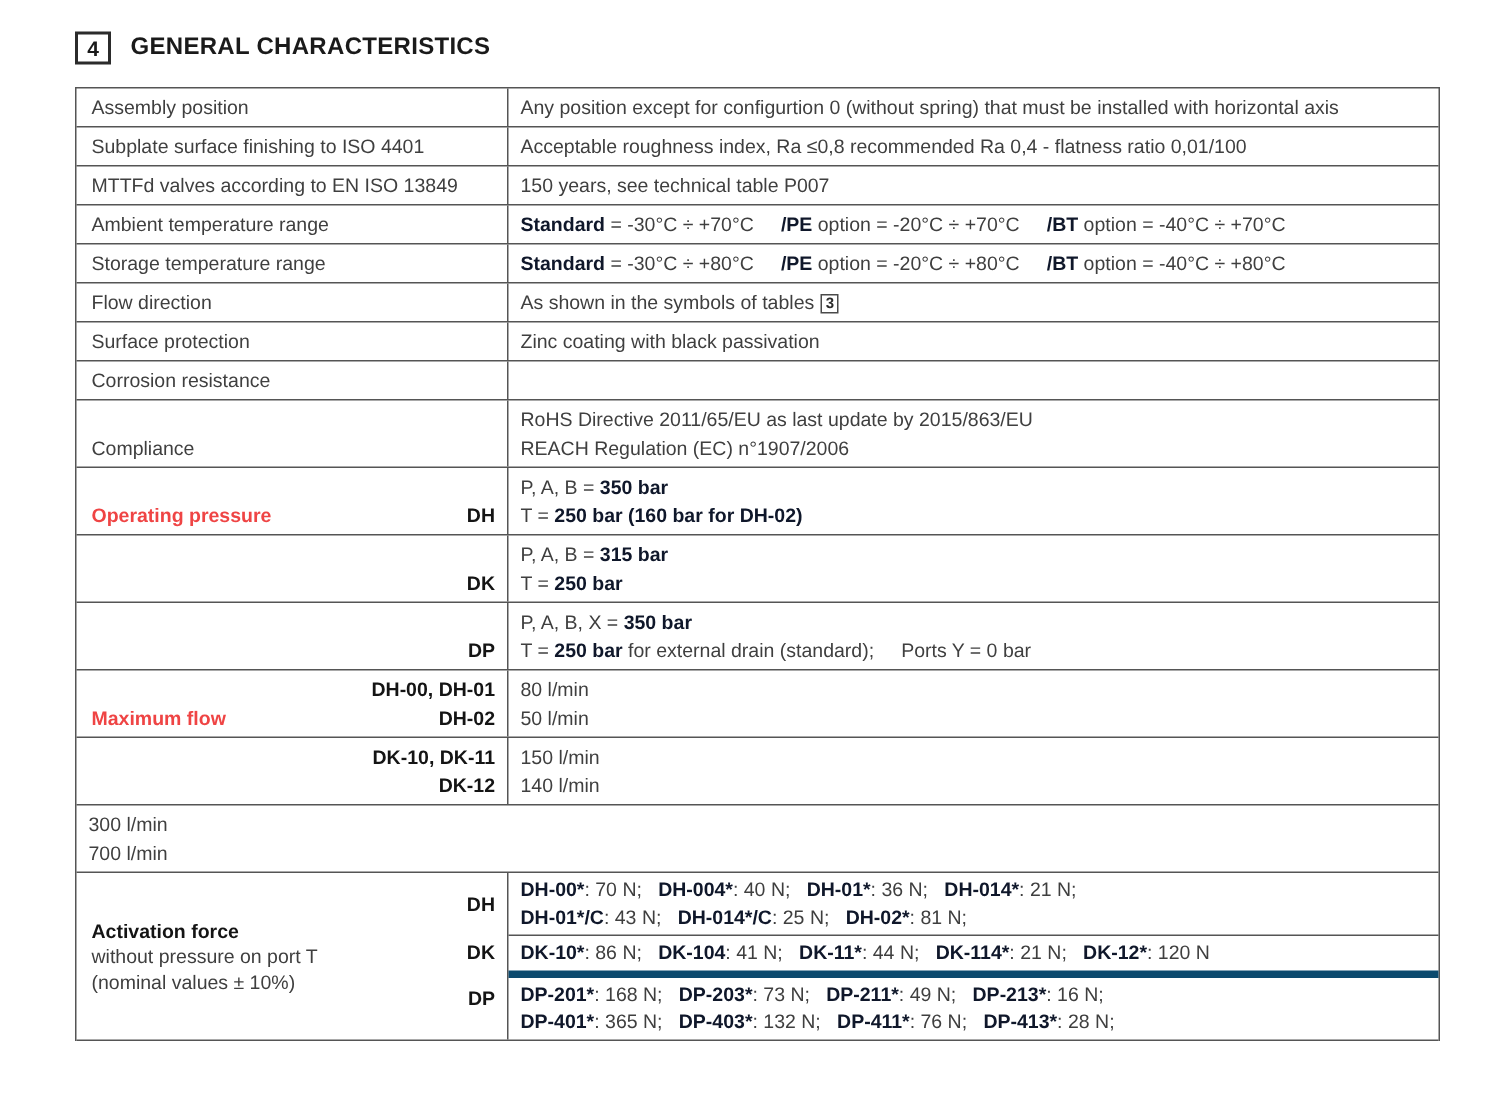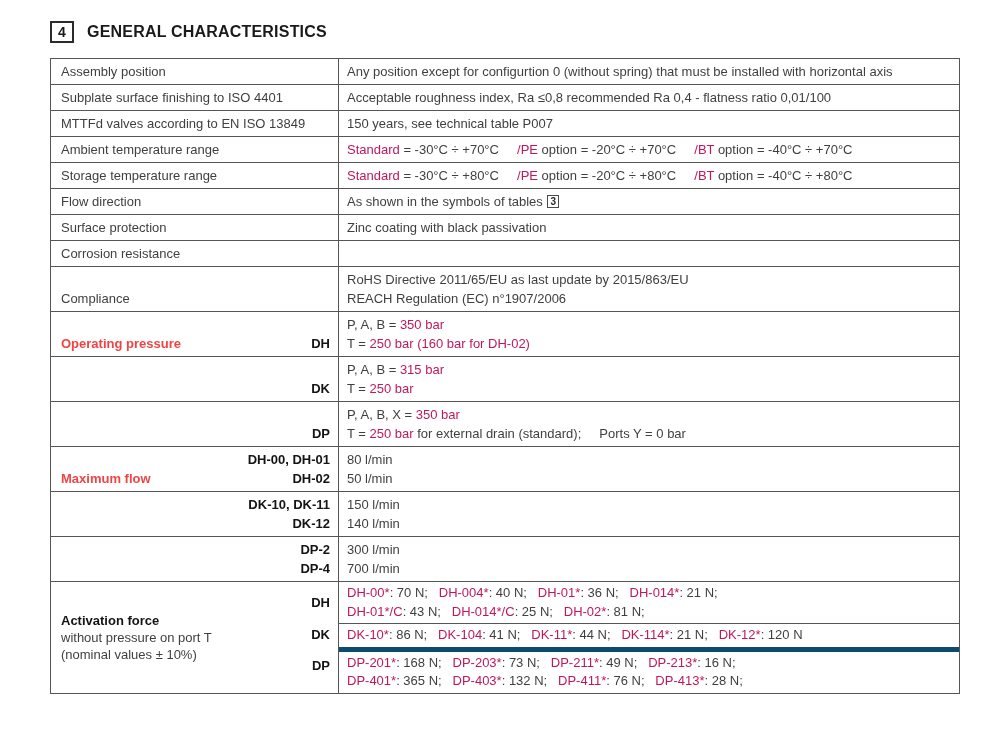--- a/index.html
+++ b/index.html
@@ -42,21 +42,21 @@
   .cell-l .sub{
     margin-left:auto;text-align:right;
     font-weight:bold;color:#141414;line-height:19px;
   }
   .cell-r{
     flex:1;box-sizing:border-box;
     padding:3px 8px;
     line-height:19px;
   }
   .vline{white-space:pre-wrap;}
-  .b{font-weight:normal;color:#be185d;}
+  .b{font-weight:bold;color:#0f172a;}
   .boxchip{
     display:inline-block;
     border:1px solid #4a4a4a;
     font-size:10px;line-height:11px;
     padding:0 2px;margin-left:1px;
     font-weight:bold;color:#2b2b2b;
     vertical-align:1px;
   }
 
   
@@ -227,27 +227,20 @@
           <div>DK-12</div>
         </div>
       </div>
       <div class="cell-r">
         <div class="vline"><span>150 l/min</span></div>
         <div class="vline"><span>140 l/min</span></div>
       </div>
     </div>
 
     <div class="row tall">
-      <div class="cell-l">
-        <div class="lbl"></div>
-        <div class="sub">
-          <div>DP-2</div>
-          <div>DP-4</div>
-        </div>
-      </div>
       <div class="cell-r">
         <div class="vline"><span>300 l/min</span></div>
         <div class="vline"><span>700 l/min</span></div>
       </div>
     </div>
 
     <div class="row act">
       <div class="cell-l">
         <div class="act-desc">
           <div class="d0">Activation force</div>

